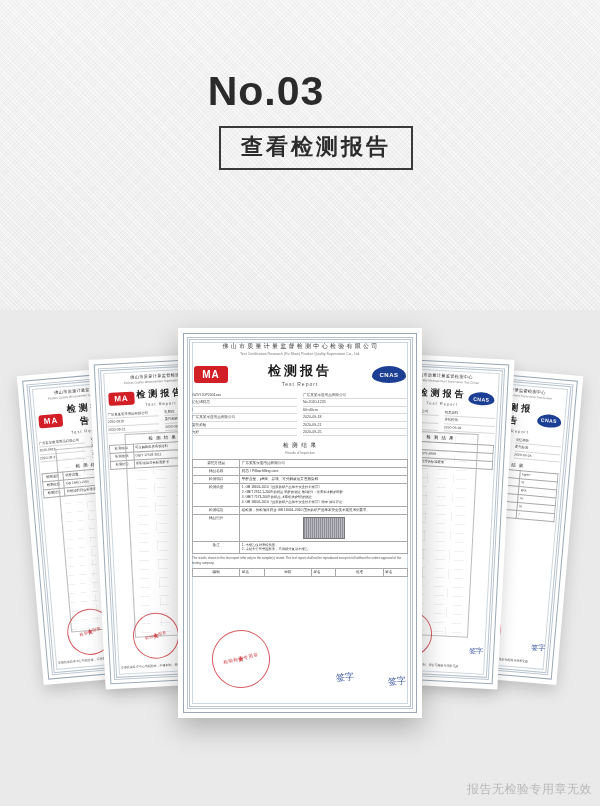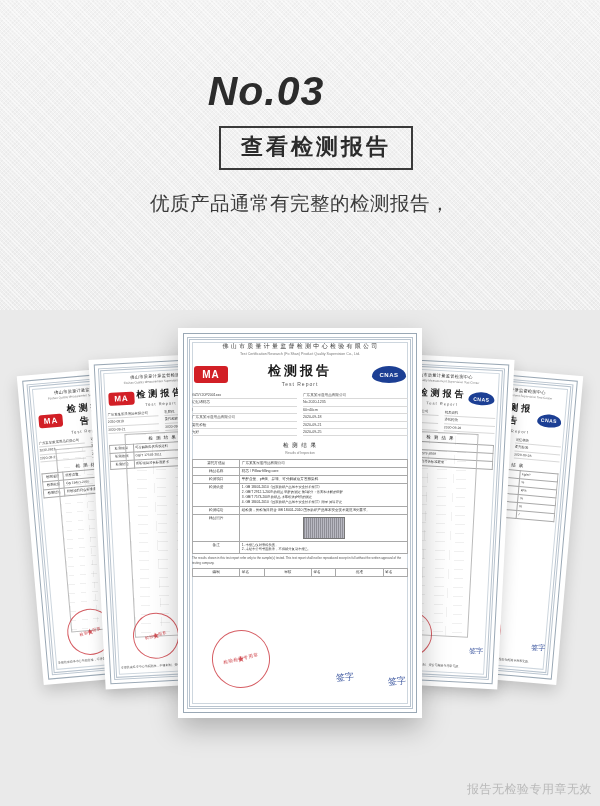--- a/index.html
+++ b/index.html
@@ -26,21 +26,20 @@
   }
   .headline {
     position: absolute;
     left: 0; top: 68px; width: 532px;
     text-align: center;
     font-size: 41px;
     font-weight: 700;
     letter-spacing: 1px;
     color: #2b2b2b;
     font-family: "Liberation Sans", "DejaVu Sans", sans-serif;
-    font-style: italic;
   }
   .badge-wrap {
     position: absolute;
     left: 16px; top: 126px; width: 600px;
     text-align: center;
   }
   .badge {
     display: inline-block;
     padding: 7px 20px 9px 20px;
     border: 2px solid #3a3a3a;
@@ -259,21 +258,20 @@
 <body>
 
 <div class="page">
 
   <div class="top-panel">
     <div class="headline">No.03</div>
     <div class="badge-wrap">
       <span class="badge">查看检测报告</span>
     </div>
     <div class="sub-wrap">
-      <div class="sub-line">优质产品通常有完整的检测报告，</div>
     </div>
   </div>
 
   <div class="lower">
     <div class="cert-stage">
 
       <div class="cert" style="left:30px; top:60px; width:130px; height:310px; transform: rotate(-5deg);">
         <div class="frame"></div>
         <div class="inner">
           <div class="c-head">佛山市质量计量监督检测中心</div>

